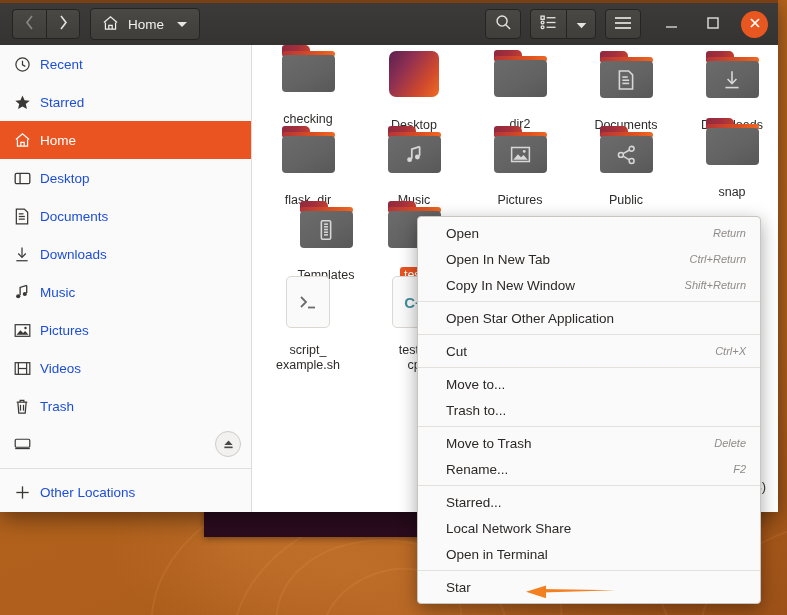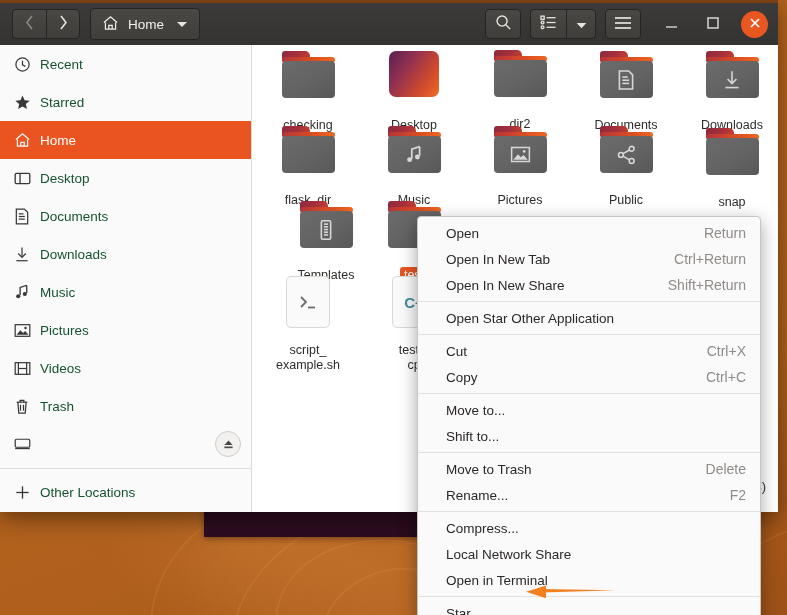--- a/index.html
+++ b/index.html
@@ -88,21 +88,21 @@
   #win-close{background:#e8571f;color:#ffffff;margin-right:10px;width:27px;height:27px;}
 
   
   #sidebar{
     position:absolute;left:0;top:45px;width:252px;bottom:0;
     background:#fafafa;border-right:1px solid #dedad6;
     box-sizing:border-box;overflow:hidden;
   }
   .side-item{
     height:38px;display:flex;align-items:center;padding:0 10px 0 14px;
-    color:#14532d;font-size:13.5px;box-sizing:border-box;
+    color:#1d4ed8;font-size:13.5px;box-sizing:border-box;
   }
   .side-item .sicon{width:26px;display:flex;align-items:center;color:#3a3836;flex:none;}
   .side-item.active{background:#e95420;color:#ffffff;}
   .side-item.active .sicon{color:#ffffff;}
   .side-label{white-space:nowrap;overflow:hidden;text-overflow:ellipsis;}
   .eject-btn{
     margin-left:auto;width:24px;height:24px;border-radius:50%;
     border:1px solid #cfcbc7;background:#f3f1ef;
     display:flex;align-items:center;justify-content:center;flex:none;color:#4a4846;
   }
@@ -166,21 +166,21 @@
     position:absolute;left:417px;top:216px;width:344px;
     background:#fbfafa;border:1px solid #c8c4c0;border-radius:4px;
     box-shadow:0 5px 18px rgba(0,0,0,0.35);
     padding:3px 0 3px 0;box-sizing:border-box;
     z-index:40;
   }
   .mi{
     height:26px;display:flex;align-items:center;
     padding:0 14px 0 28px;color:#2b2927;font-size:13.5px;box-sizing:border-box;
   }
-  .mi .accel{margin-left:auto;color:#8e8b88;font-size:14px;padding-left:16px;}
+  .mi .accel{margin-left:auto;color:#8e8b88;font-size:11px;padding-left:16px;font-style:italic;}
   .msep{height:1px;background:#e4e0dd;margin:3px 0;}
 
   
   #annot-arrow{
     position:absolute;left:524px;top:584px;width:92px;height:16px;z-index:60;
   }
 </style>
 </head>
 <body>
 
@@ -419,21 +419,21 @@
             <path d="M9 2.5 V15.5"></path>
             <path d="M2.5 9 H15.5"></path>
           </svg>
       </span>
       <span class="side-label">Other Locations</span>
     </div>
   </div>
 
   <div id="fileview">
     <div id="grid">
-        <div class="fitem" style="left: 2px; top: 6px;">
+        <div class="fitem" style="left: 2px; top: 0;">
           <div class="thumb">
             <div class="folder">
               <div class="tab"></div>
               <div class="tabstrip"></div>
               <div class="body"></div>
             </div>
           </div>
           <div><span class="flabel">checking</span></div>
         </div>
         <div class="fitem" style="left: 108px; top: 6px;">
@@ -544,21 +544,21 @@
                   <circle cx="13.4" cy="13.6" r="2.1"></circle>
                   <circle cx="4.2" cy="8.4" r="2.1"></circle>
                   <path d="M6.1 7.4 L11.5 4.2"></path>
                   <path d="M6.1 9.5 L11.5 12.6"></path>
                 </svg>
               </div>
             </div>
           </div>
           <div><span class="flabel">Public</span></div>
         </div>
-        <div class="fitem" style="left: 426px; top: 83px;">
+        <div class="fitem" style="left: 426px; top: 73px;">
           <div class="thumb">
             <div class="folder">
               <div class="tab"></div>
               <div class="tabstrip"></div>
               <div class="body"></div>
             </div>
           </div>
           <div><span class="flabel">snap</span></div>
         </div>
         <div class="fitem" style="left: 20px; top: 156px;">
@@ -617,55 +617,51 @@
 <div id="ctxmenu">
     <div class="mi">
       <span>Open</span>
       <span class="accel">Return</span>
     </div>
     <div class="mi">
       <span>Open In New Tab</span>
       <span class="accel">Ctrl+Return</span>
     </div>
     <div class="mi">
-      <span>Open In New Share</span>
+      <span>Copy In New Window</span>
       <span class="accel">Shift+Return</span>
     </div>
     <div class="msep"></div>
     <div class="mi">
       <span>Open Star Other Application</span>
     </div>
     <div class="msep"></div>
     <div class="mi">
       <span>Cut</span>
       <span class="accel">Ctrl+X</span>
     </div>
-    <div class="mi">
-      <span>Copy</span>
-      <span class="accel">Ctrl+C</span>
-    </div>
     <div class="msep"></div>
     <div class="mi">
       <span>Move to...</span>
     </div>
     <div class="mi">
-      <span>Shift to...</span>
+      <span>Trash to...</span>
     </div>
     <div class="msep"></div>
     <div class="mi">
       <span>Move to Trash</span>
       <span class="accel">Delete</span>
     </div>
     <div class="mi">
       <span>Rename...</span>
       <span class="accel">F2</span>
     </div>
     <div class="msep"></div>
     <div class="mi">
-      <span>Compress...</span>
+      <span>Starred...</span>
     </div>
     <div class="mi">
       <span>Local Network Share</span>
     </div>
     <div class="mi">
       <span>Open in Terminal</span>
     </div>
     <div class="msep"></div>
     <div class="mi">
       <span>Star</span>

